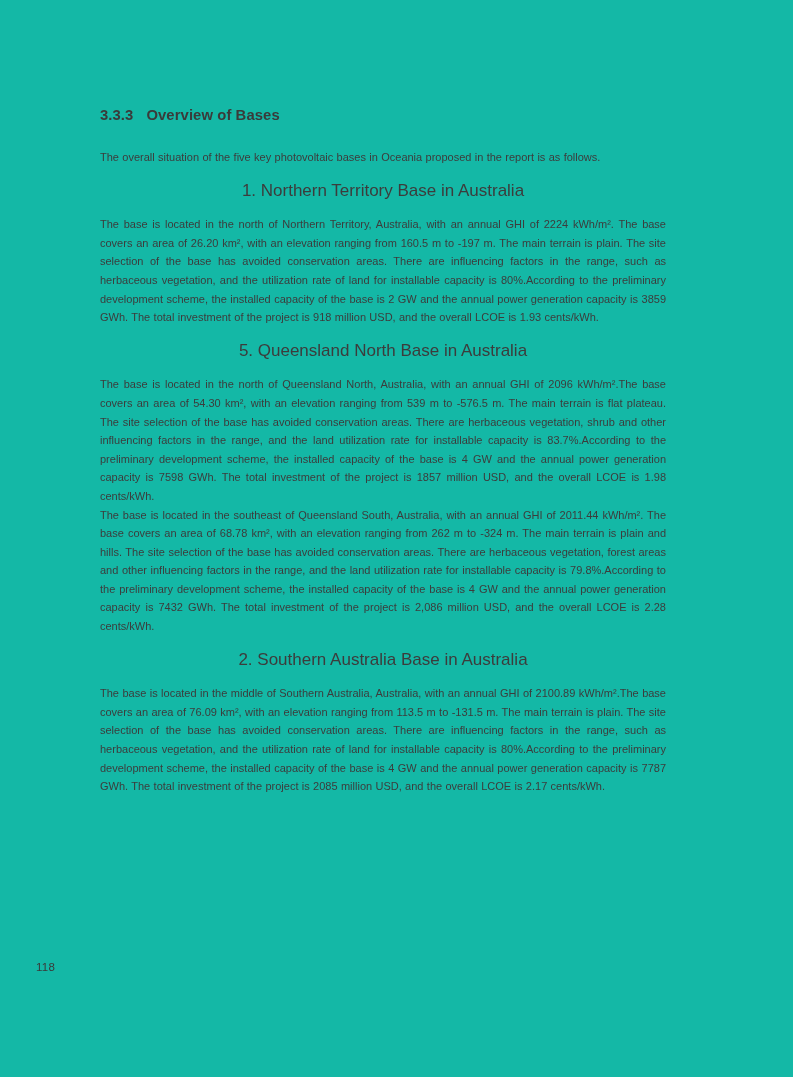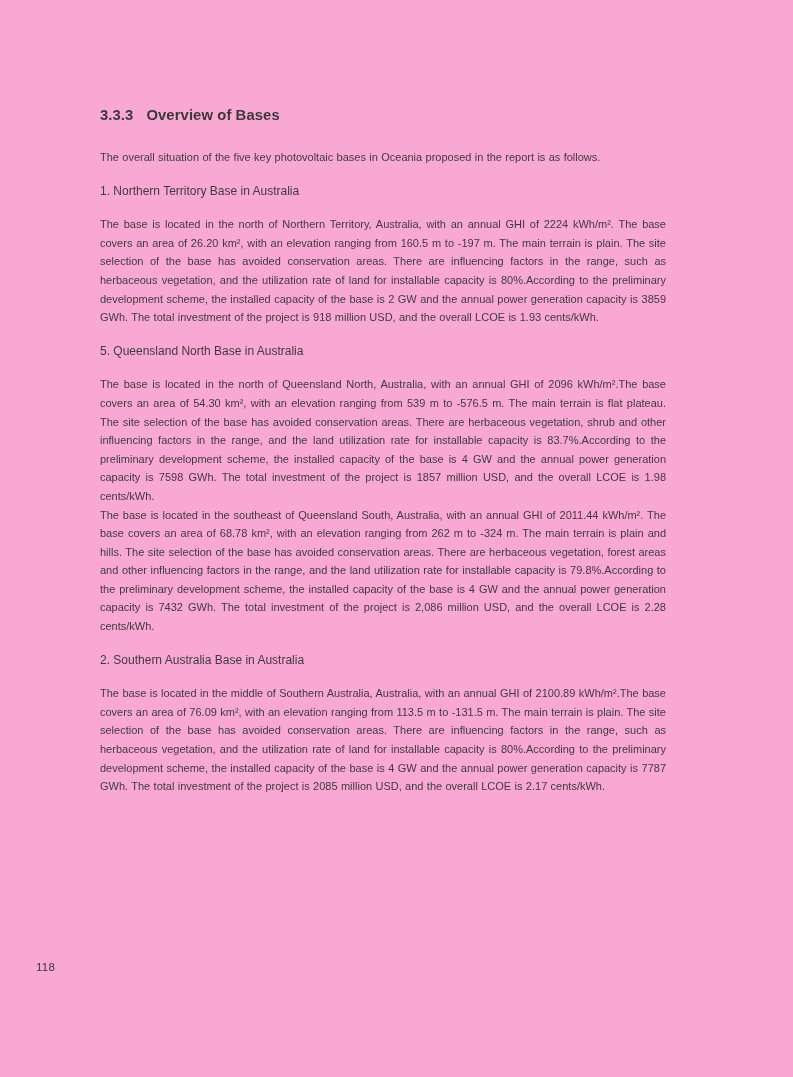--- a/index.html
+++ b/index.html
@@ -4,21 +4,21 @@
 <style>
   html, body {
     margin: 0;
     padding: 0;
     background: #ffffff;
   }
   .page {
     position: relative;
     width: 793px;
     height: 1077px;
-    background: #f9a8d4;
+    background: #14b8a6;
     font-family: "Liberation Sans", sans-serif;
     color: #3c3c3c;
     overflow: hidden;
   }
   .content {
     position: absolute;
     left: 100px;
     top: 106px;
     width: 566px;
   }
@@ -34,25 +34,25 @@
     margin-right: 13px;
   }
   .para {
     font-size: 11px;
     line-height: 18.6px;
     text-align: justify;
     margin: 0;
     word-spacing: 0.3px;
   }
   .base-heading {
-    font-size: 12px;
+    font-size: 17px;
     font-weight: 400;
     line-height: 18.6px;
     margin: 15px 0;
-    text-align: left;
+    text-align: center;
   }
   .page-number {
     position: absolute;
     left: 36px;
     top: 960px;
     font-size: 11.5px;
     line-height: 14px;
     color: #3a3a3a;
     letter-spacing: 0.3px;
   }

